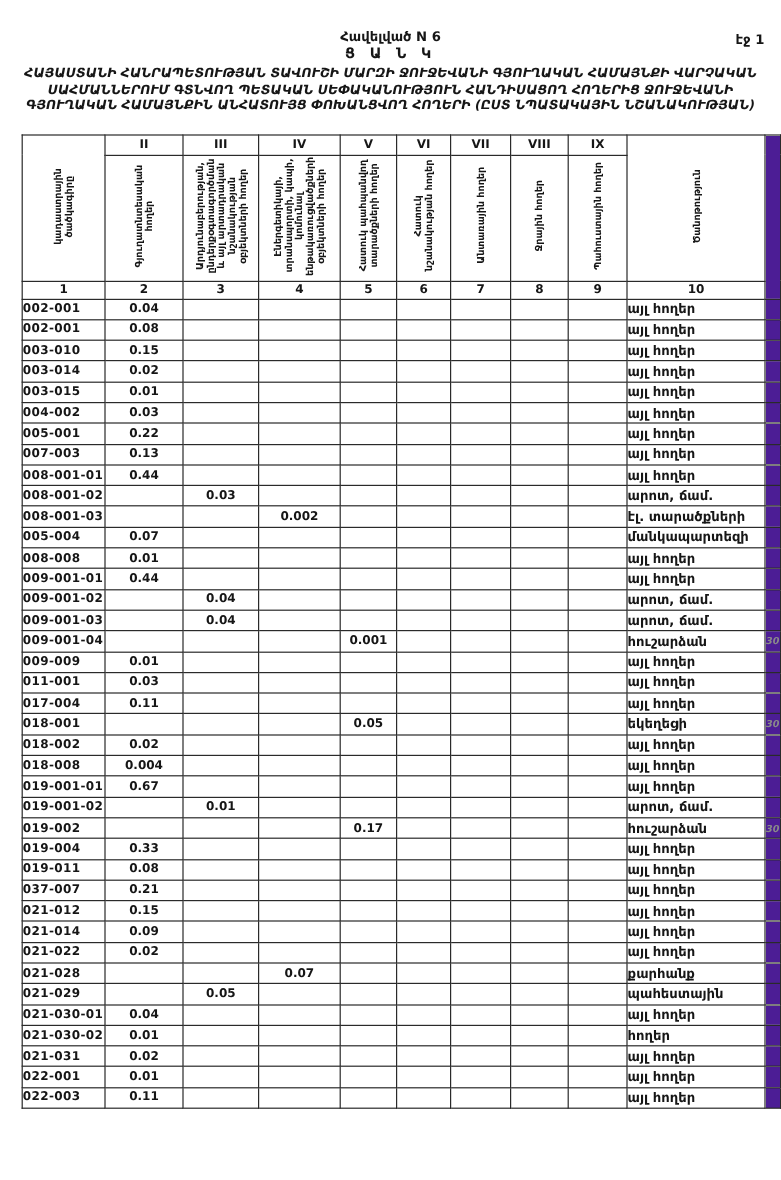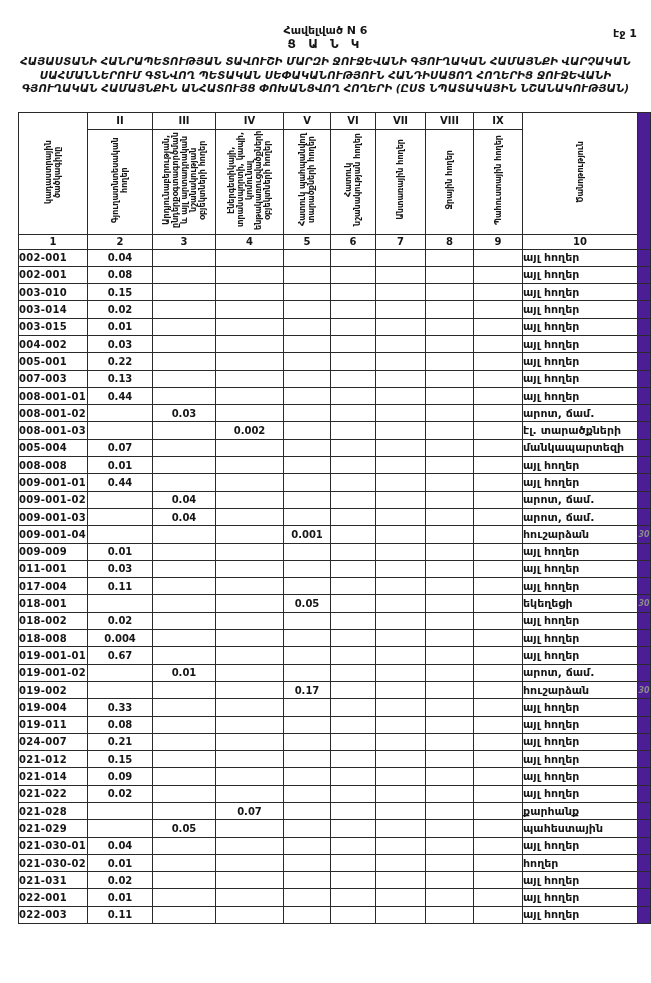--- a/index.html
+++ b/index.html
@@ -499,21 +499,21 @@
       <td class="val"></td>
       <td class="val"></td>
       <td class="val"></td>
       <td class="val"></td>
       <td class="val"></td>
       <td class="val"></td>
       <td class="note">այլ հողեր</td>
       <td class="mcell"></td>
     </tr>
         <tr>
-      <td class="code">024-007</td>
+      <td class="code">037-007</td>
       <td class="val">0.21</td>
       <td class="val"></td>
       <td class="val"></td>
       <td class="val"></td>
       <td class="val"></td>
       <td class="val"></td>
       <td class="val"></td>
       <td class="val"></td>
       <td class="note">այլ հողեր</td>
       <td class="mcell"></td>

